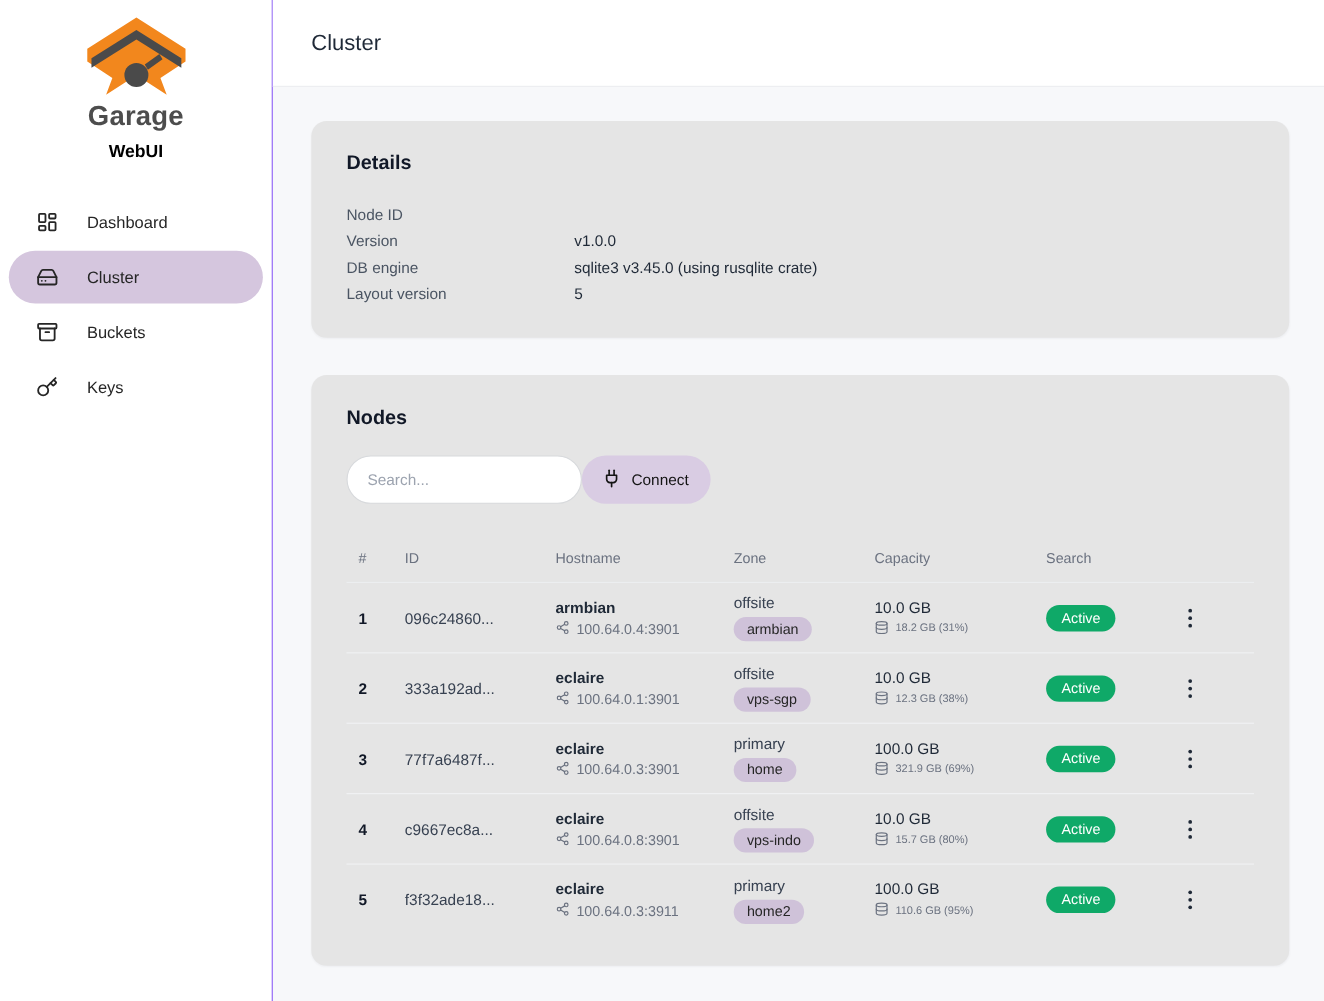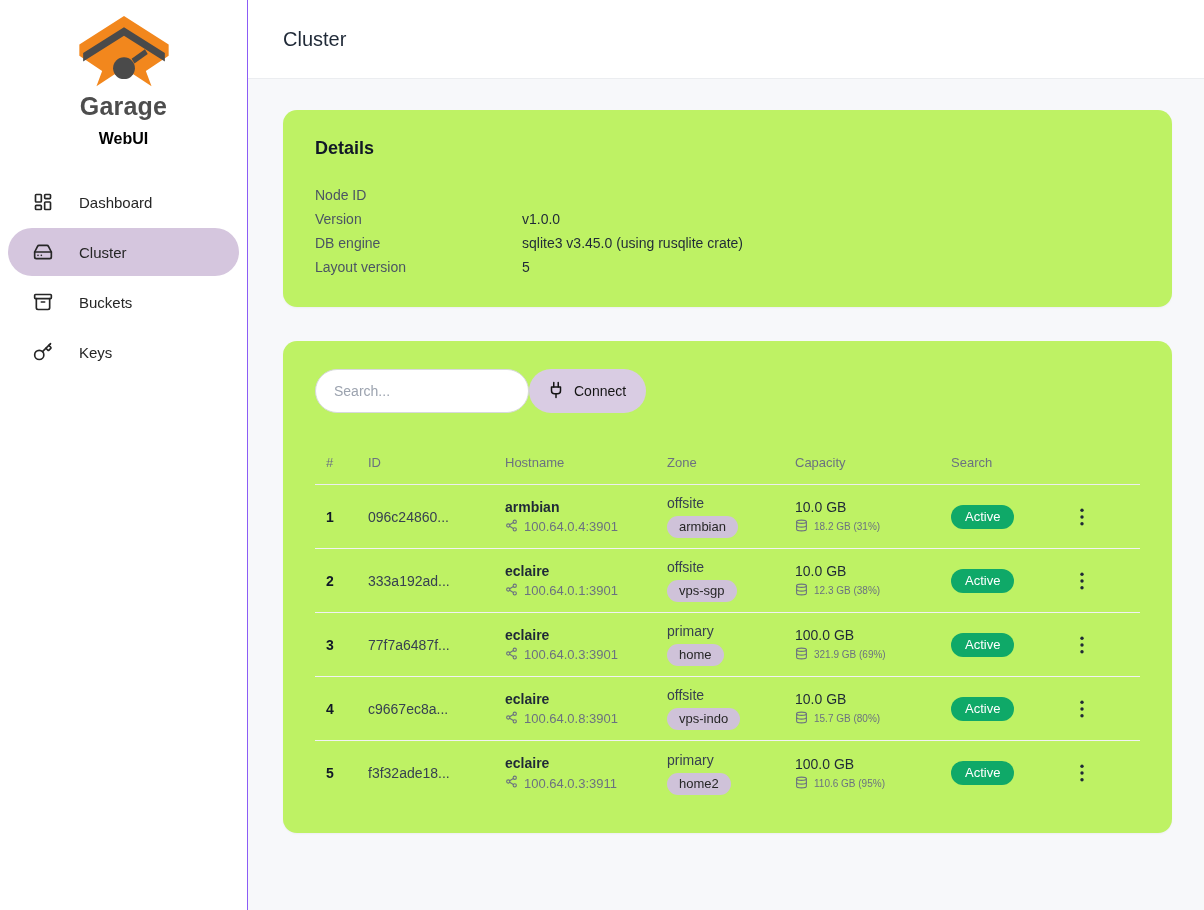--- a/index.html
+++ b/index.html
@@ -36,21 +36,21 @@
   
   .main { flex:1; display:flex; flex-direction:column; min-width:0; }
   .topbar {
     height:79px; min-height:79px; background:#ffffff;
     border-bottom:1px solid #ebedf0;
     display:flex; align-items:center; padding:0 35px;
   }
   .topbar h1 { font-size:20px; font-weight:normal; color:#1f2937; margin:0; }
   .content { flex:1; padding:31px 32px 0 35px; overflow:hidden; }
   .card {
-    background:#bef264; border-radius:14px;
+    background:#e5e5e5; border-radius:14px;
     padding:28px 32px; box-shadow:0 1px 2px rgba(16,24,40,0.04);
   }
   .card + .card { margin-top:34px; }
   .card h2 { font-size:18px; font-weight:bold; color:#111827; margin:0 0 24px; }
   
   .details-row { display:flex; font-size:14px; line-height:24px; }
   .details-label { width:207px; color:#4b5563; }
   .details-value { color:#1f2937; }
   
   .nodes-toolbar { display:flex; align-items:center; margin-bottom:28px; }
@@ -183,20 +183,21 @@
           </div>
 
           <div class="details-row">
             <div class="details-label">Layout version</div>
             <div class="details-value">5</div>
           </div>
         </div>
     </section>
 
     <section class="card">
+      <h2>Nodes</h2>
 
       <div class="nodes-toolbar">
         <input class="search-input" type="text" placeholder="Search..." style="">
         <button class="connect-btn">
           <span class="icon">
             <svg width="18" height="18" viewBox="0 0 24 24" fill="none" stroke="currentColor" stroke-width="2" stroke-linecap="round" stroke-linejoin="round">
                 <path d="M12 22v-5"></path>
                 <path d="M9 8V2"></path>
                 <path d="M15 8V2"></path>
                 <path d="M18 8v5a4 4 0 0 1-4 4h-4a4 4 0 0 1-4-4V8Z"></path>

